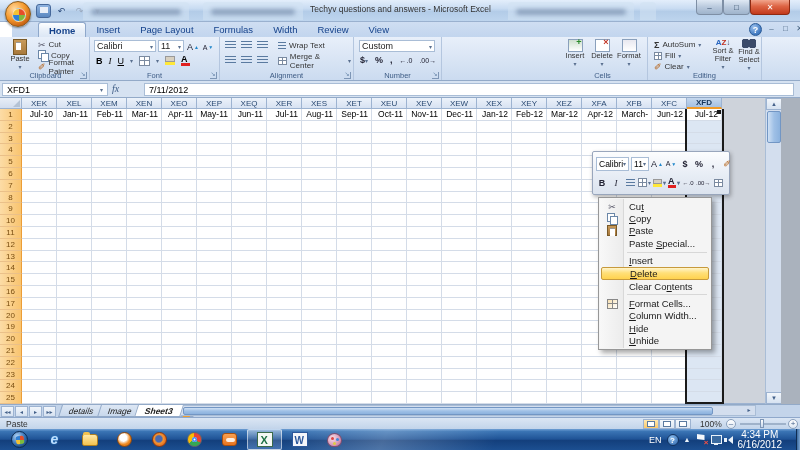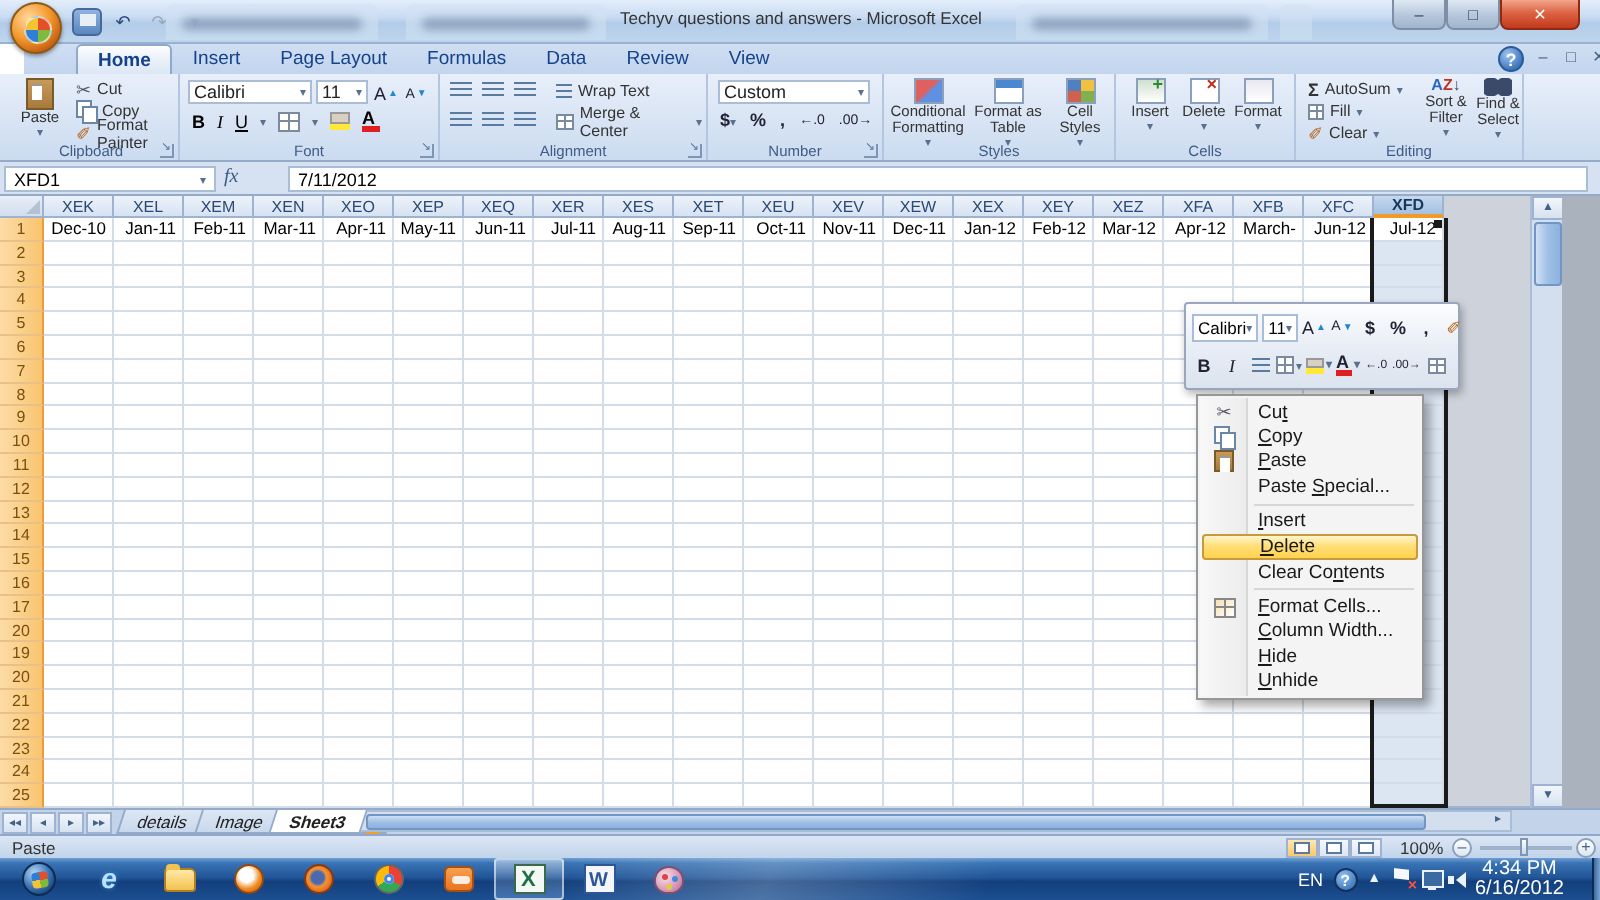--- a/index.html
+++ b/index.html
@@ -287,21 +287,21 @@
       <span class="wbtn close">✕</span>
     </div>
   </div>
 
   <div id="tabrow">
     <div id="ribbon-tabs">
         <div class="rtab active">Home</div>
         <div class="rtab">Insert</div>
         <div class="rtab">Page Layout</div>
         <div class="rtab">Formulas</div>
-        <div class="rtab">Data</div>
+        <div class="rtab">Width</div>
         <div class="rtab">Review</div>
         <div class="rtab">View</div>
       </div>
     <div id="tabrow-controls">
       <span id="help-btn">?</span>
       <span class="wbtn2">–</span>
       <span class="wbtn2">□</span>
       <span class="wbtn2">✕</span>
     </div>
   </div>
@@ -396,38 +396,20 @@
         <span><b>$</b><span class="caret">▾</span></span>
         <span><b>%</b></span>
         <span><b>,</b></span>
         <span style="font-size:7px;">←.0</span>
         <span style="font-size:7px;">.00→</span>
       </div>
       <div class="glabel">Number</div>
       <div class="dlaunch">↘</div>
     </div>
 
-    <div class="rgroup" style="left:442px;width:116px;">
-      <div class="bigbtn" style="left:2px;width:40px;">
-        <span class="icsq cf"></span>
-        <span>Conditional Formatting</span>
-          <span class="caret">▾</span>
-      </div>
-      <div class="bigbtn" style="left:44px;width:36px;">
-        <span class="icsq ft"></span>
-        <span>Format as Table</span>
-          <span class="caret">▾</span>
-      </div>
-      <div class="bigbtn" style="left:82px;width:32px;">
-        <span class="icsq cs"></span>
-        <span>Cell Styles</span>
-          <span class="caret">▾</span>
-      </div>
-      <div class="glabel">Styles</div>
-    </div>
 
     <div class="rgroup" style="left:558px;width:90px;">
       <div class="bigbtn" style="left:4px;width:26px;">
         <span class="icsq ins"></span>
         <span>Insert</span>
           <span class="caret">▾</span>
       </div>
       <div class="bigbtn" style="left:31px;width:26px;">
         <span class="icsq del"></span>
         <span>Delete</span>
@@ -504,21 +486,21 @@
         <div class="ch">XEY</div>
         <div class="ch">XEZ</div>
         <div class="ch">XFA</div>
         <div class="ch">XFB</div>
         <div class="ch">XFC</div>
         <div class="ch sel">XFD</div>
       </div>
     <div id="grid-body">
         <div class="grow">
           <div class="rh">1</div>
-          <div class="cell datec">Dec-10</div>
+          <div class="cell datec">Jul-10</div>
           <div class="cell datec">Jan-11</div>
           <div class="cell datec">Feb-11</div>
           <div class="cell datec">Mar-11</div>
           <div class="cell datec">Apr-11</div>
           <div class="cell datec">May-11</div>
           <div class="cell datec">Jun-11</div>
           <div class="cell datec">Jul-11</div>
           <div class="cell datec">Aug-11</div>
           <div class="cell datec">Sep-11</div>
           <div class="cell datec">Oct-11</div>

